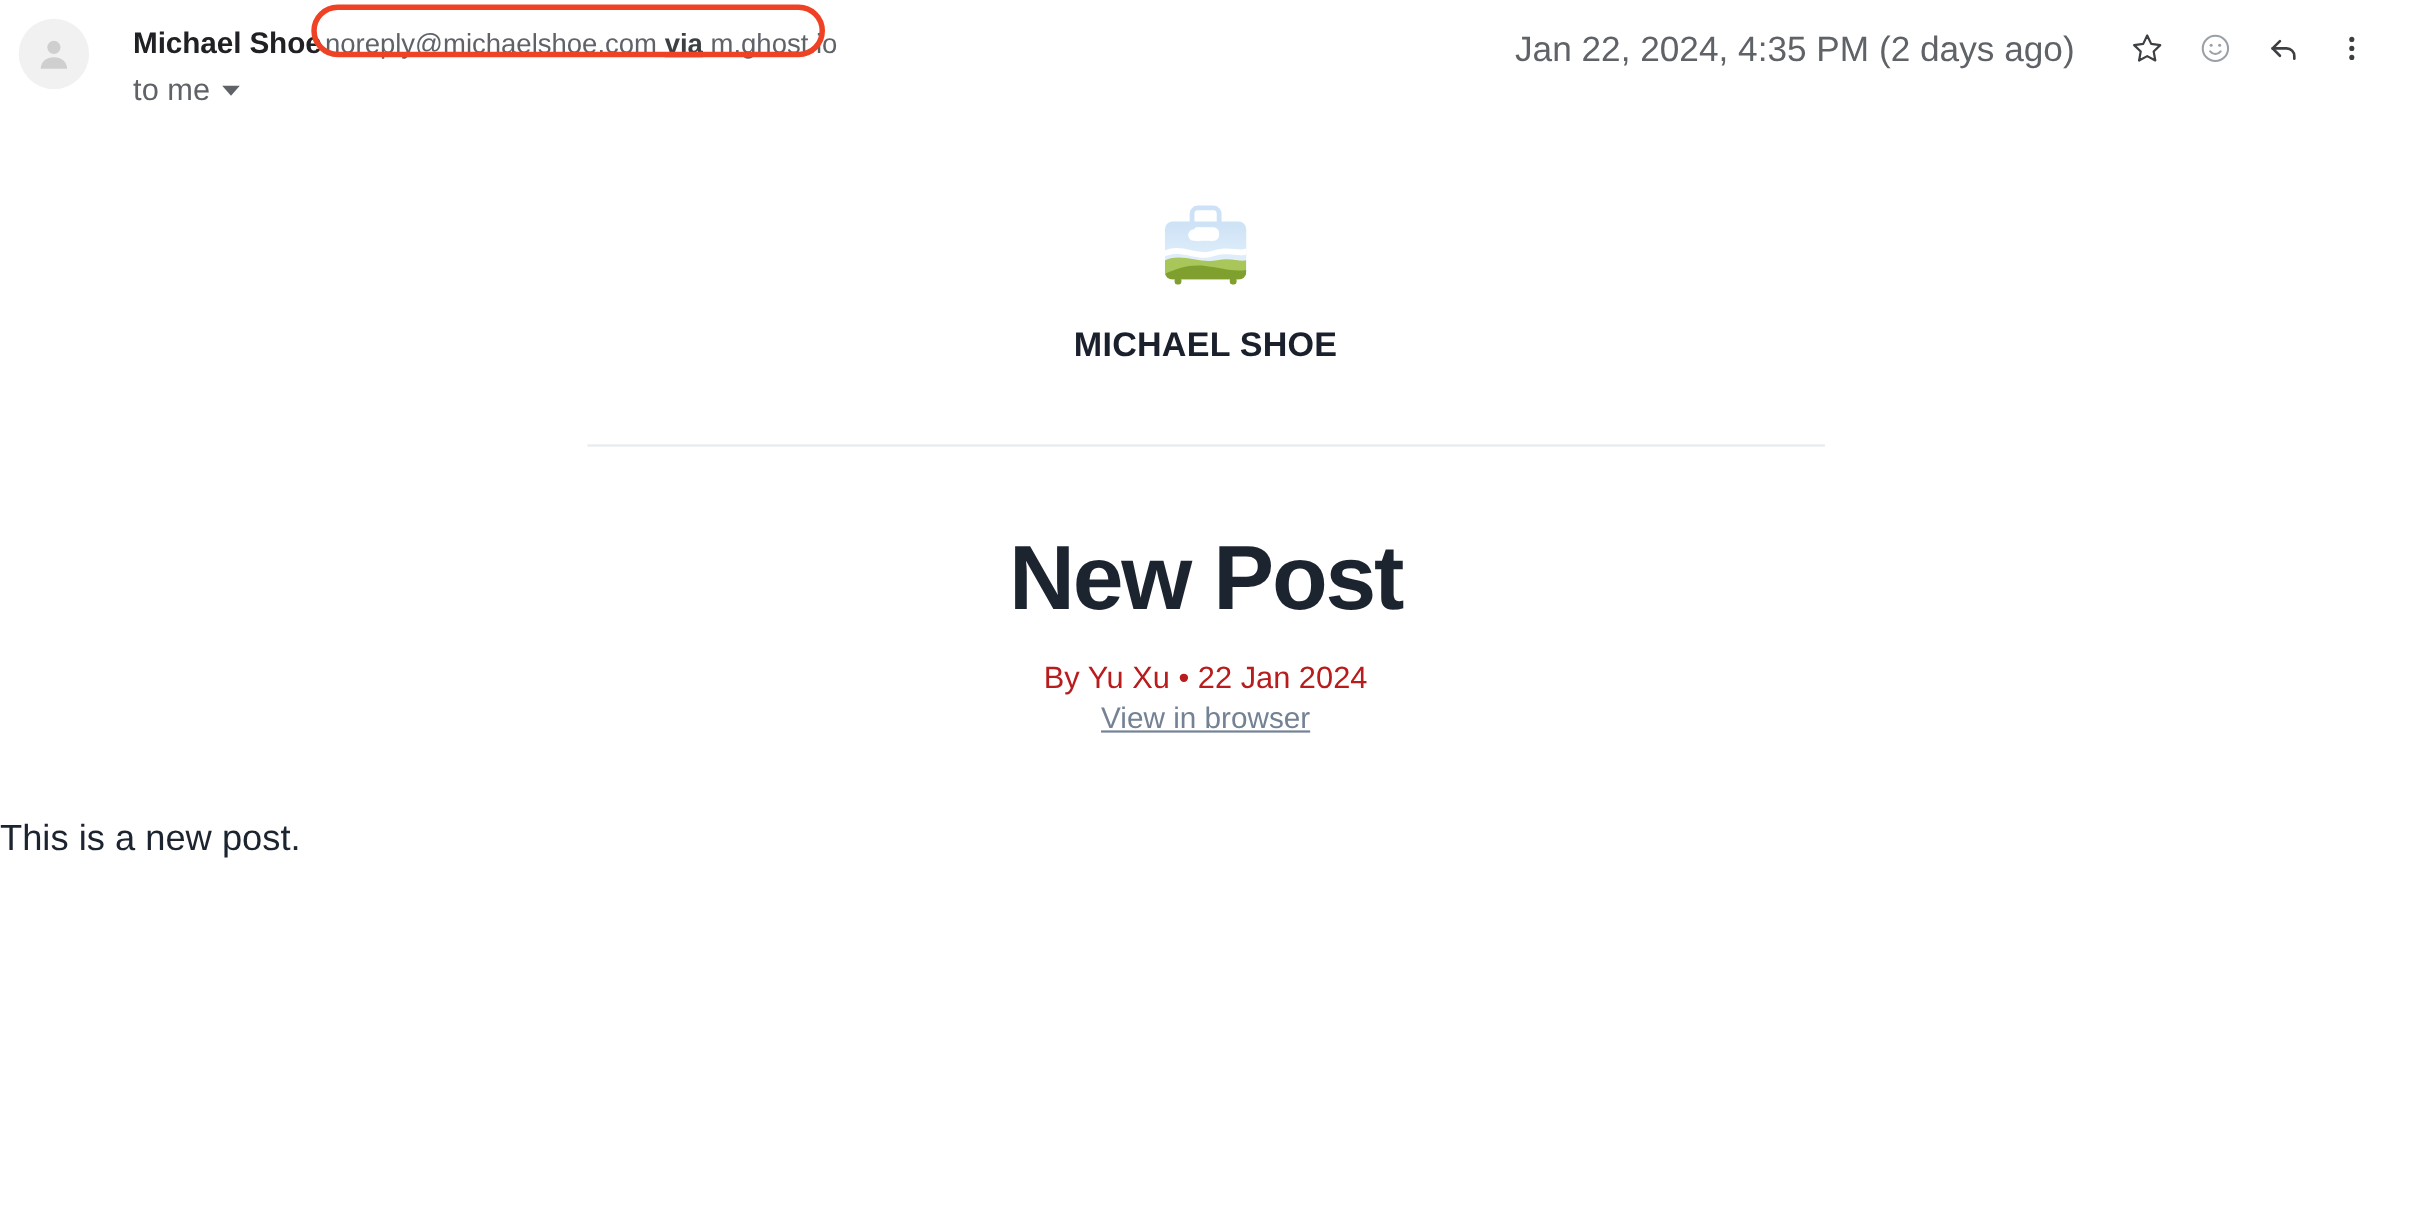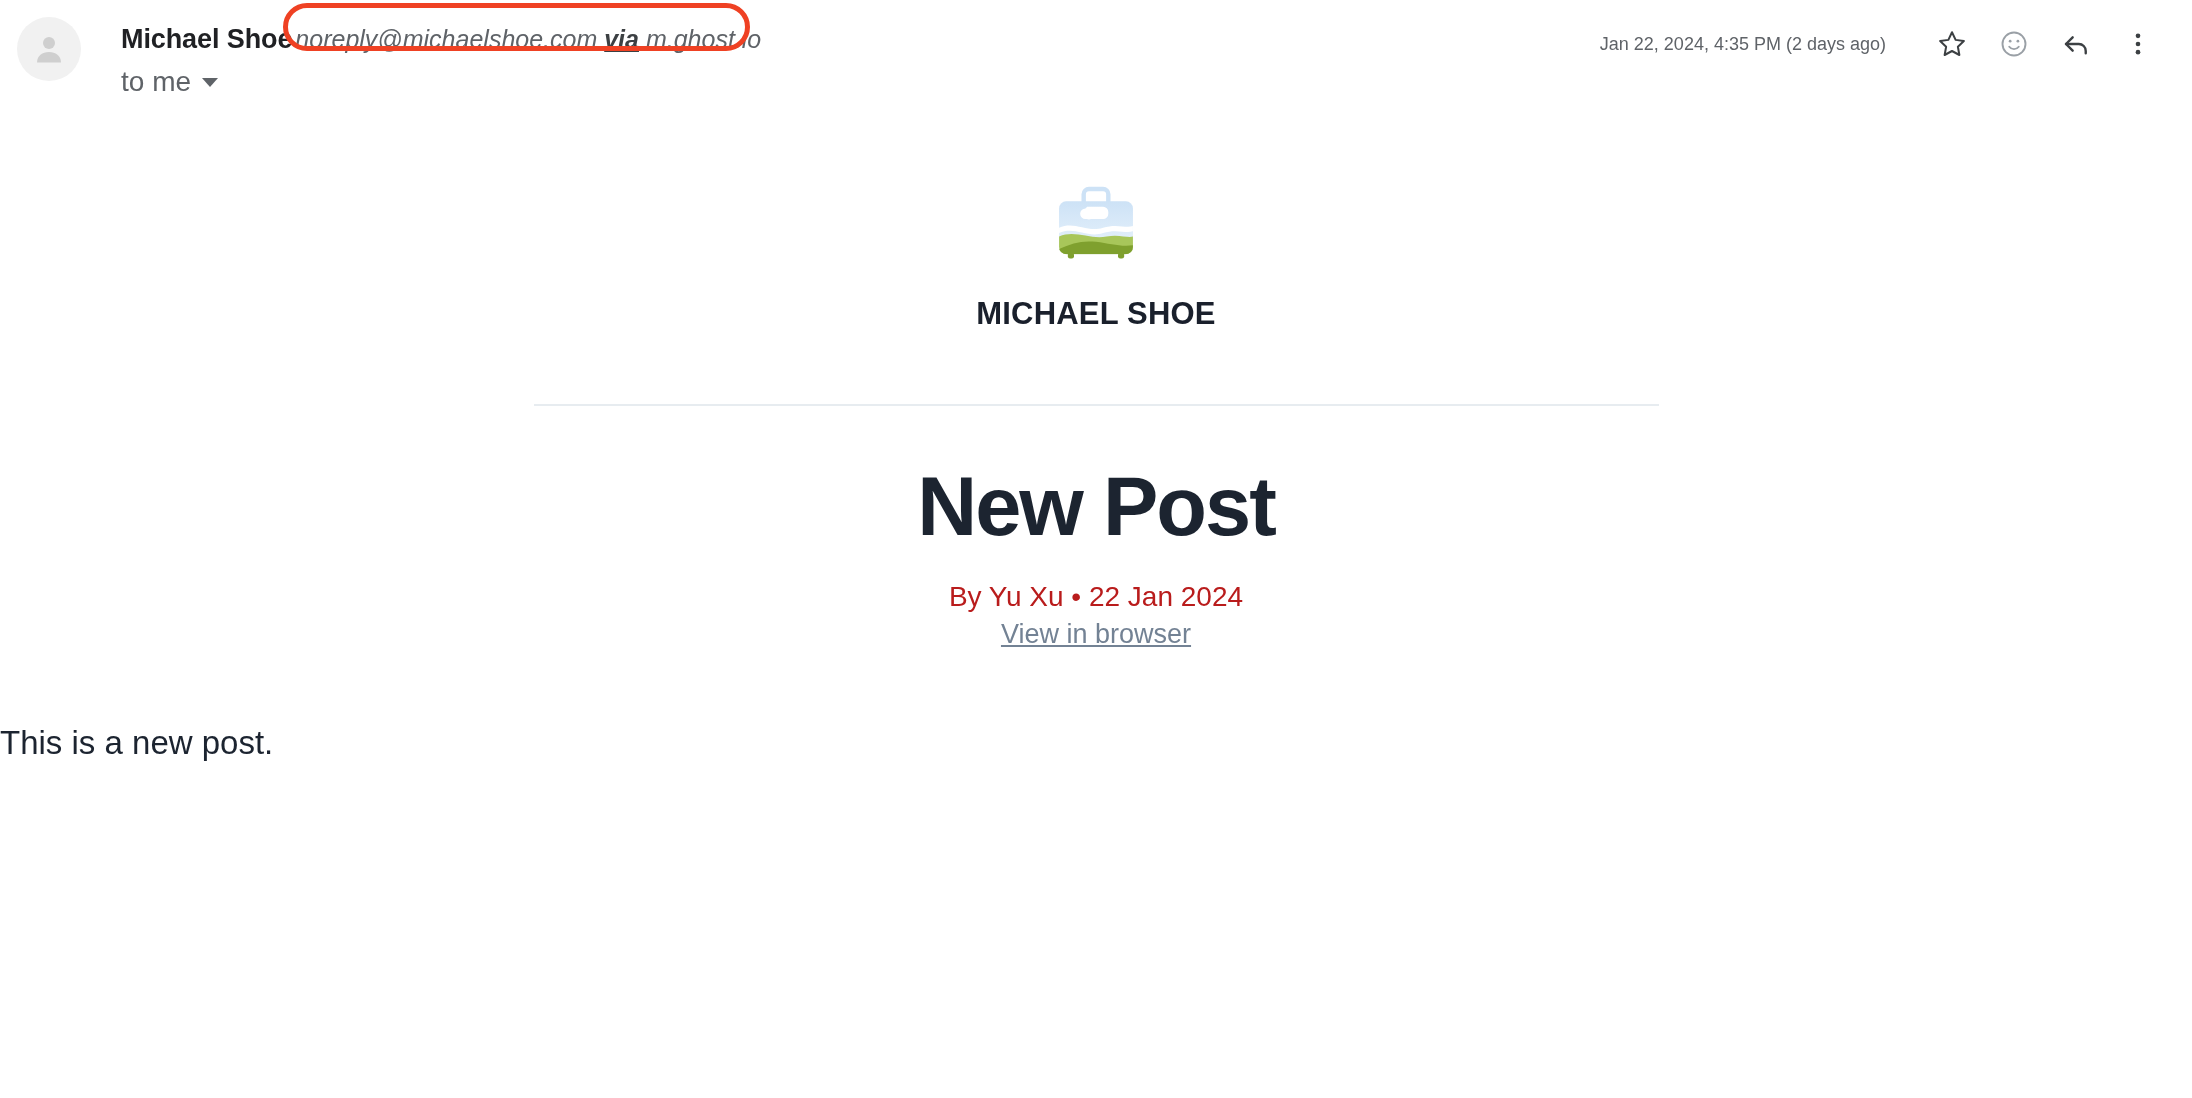--- a/index.html
+++ b/index.html
@@ -55,21 +55,20 @@
   .sender-email-wrap {
     position: relative;
     display: inline-block;
     margin-left: 0px;
   }
   .sender-email {
     font-size: 25px;
     color: #5f6368;
     white-space: nowrap;
     padding: 0 3px;
-    font-style: italic;
   }
   .sender-email .via {
     text-decoration: underline;
     font-weight: bold;
     color: #3c4043;
   }
   .annotation-box {
     position: absolute;
     left: -9px;
     top: -22px;
@@ -101,21 +100,21 @@
 
   .header-right {
     position: absolute;
     right: 28px;
     top: 18px;
     display: flex;
     align-items: center;
     gap: 0px;
   }
   .timestamp {
-    font-size: 18px;
+    font-size: 32px;
     color: #5f6368;
     white-space: nowrap;
     margin-right: 30px;
   }
   .icon-btn {
     width: 52px;
     height: 52px;
     display: flex;
     align-items: center;
     justify-content: center;
@@ -153,21 +152,21 @@
 
   .divider {
     width: 1125px;
     height: 2px;
     background: #e7ecf0;
     margin: 72px auto 0 auto;
   }
 
   .post-section {
     text-align: center;
-    padding-top: 59px;
+    padding-top: 78px;
   }
   .post-title {
     font-size: 83px;
     font-weight: bold;
     color: #1c2430;
     letter-spacing: -2px;
     line-height: 1;
   }
   .post-byline {
     margin-top: 33px;

